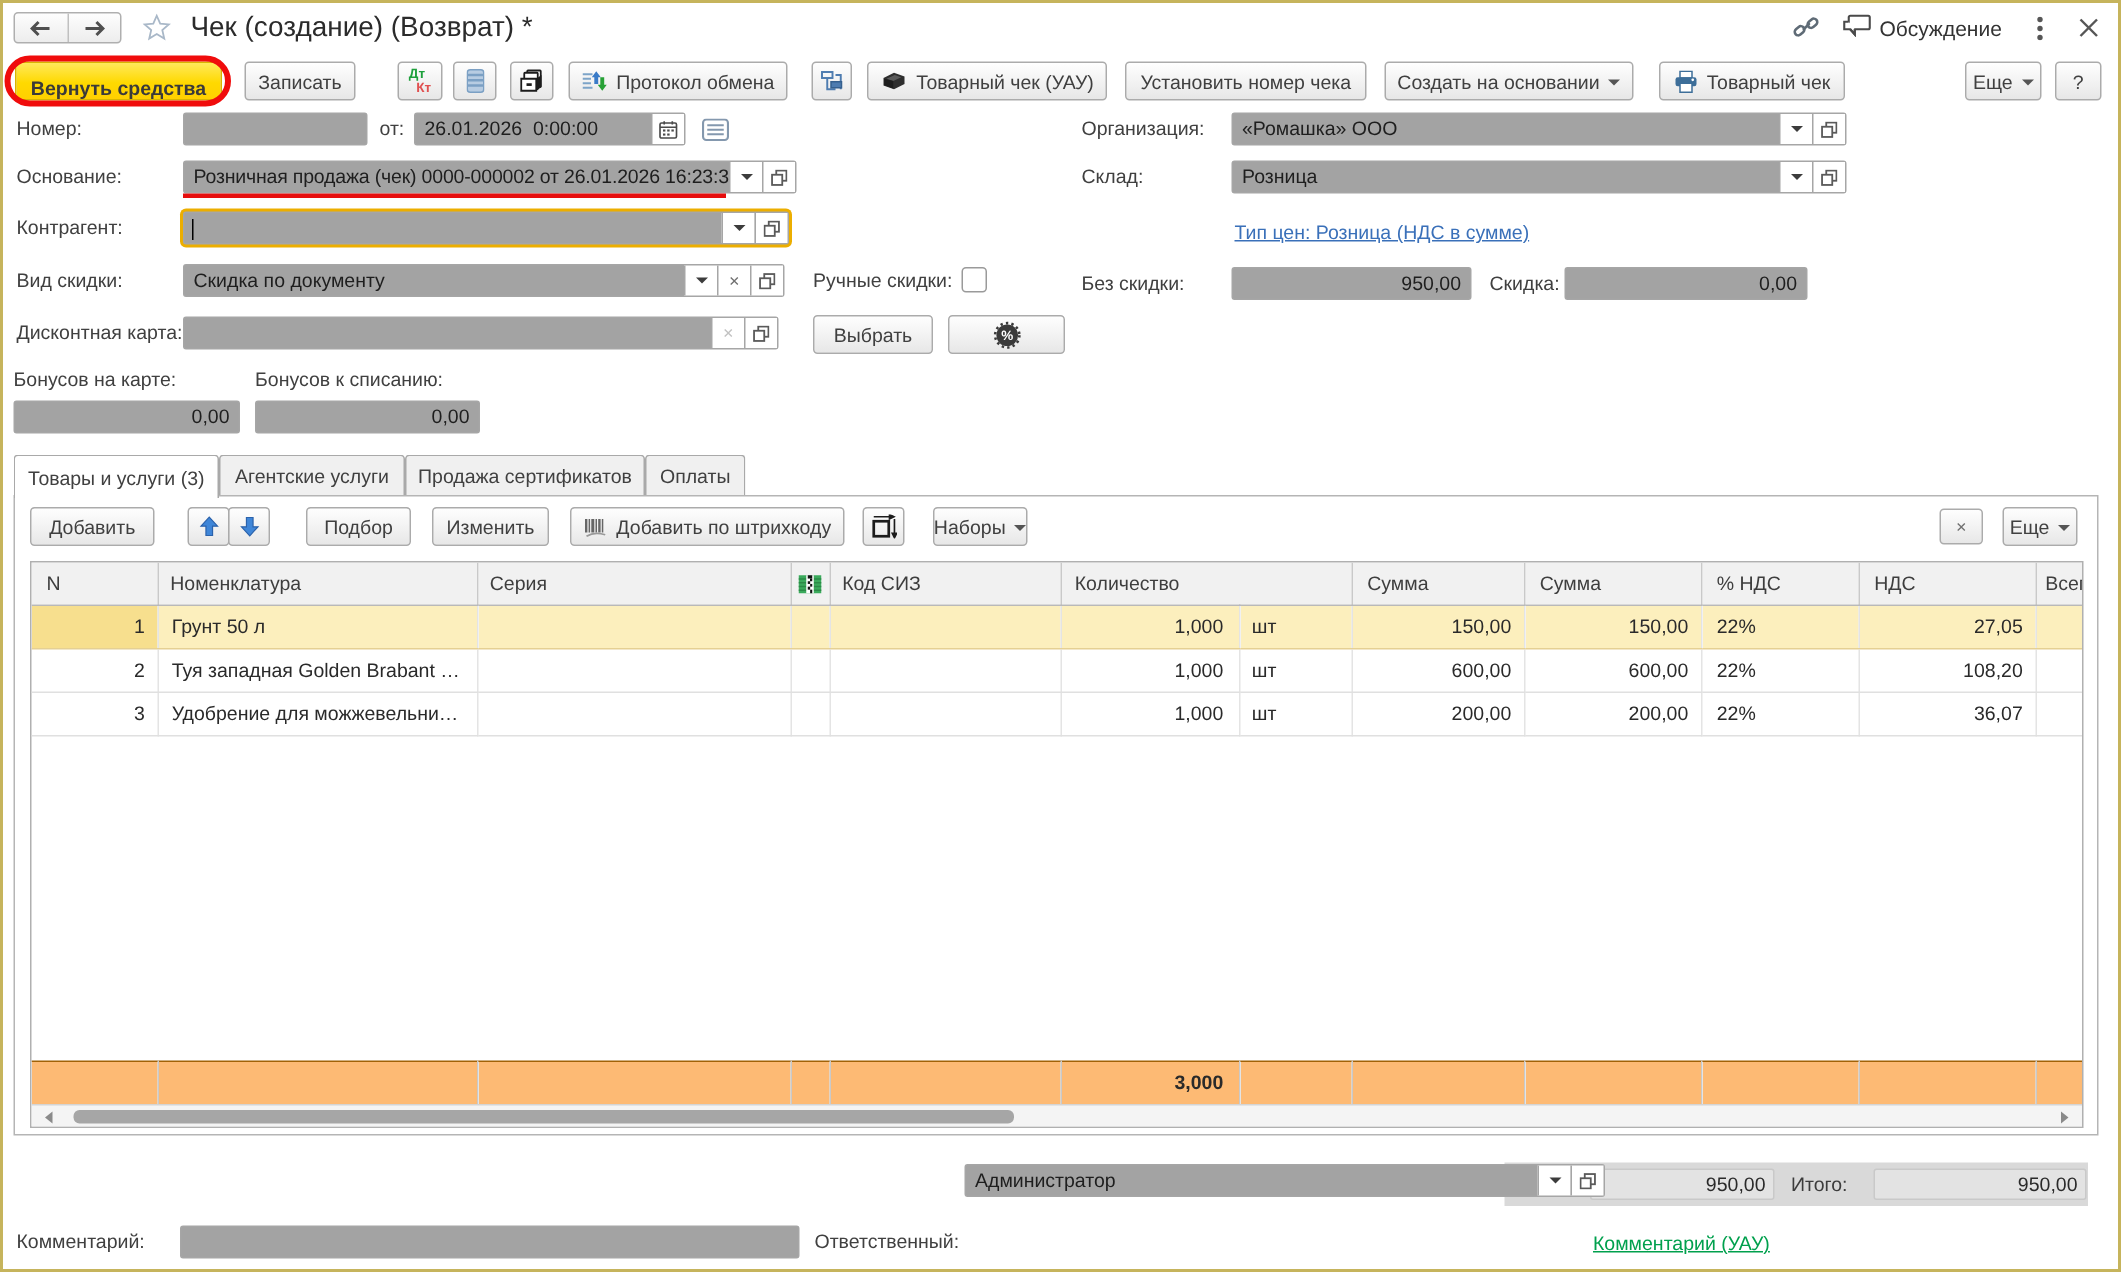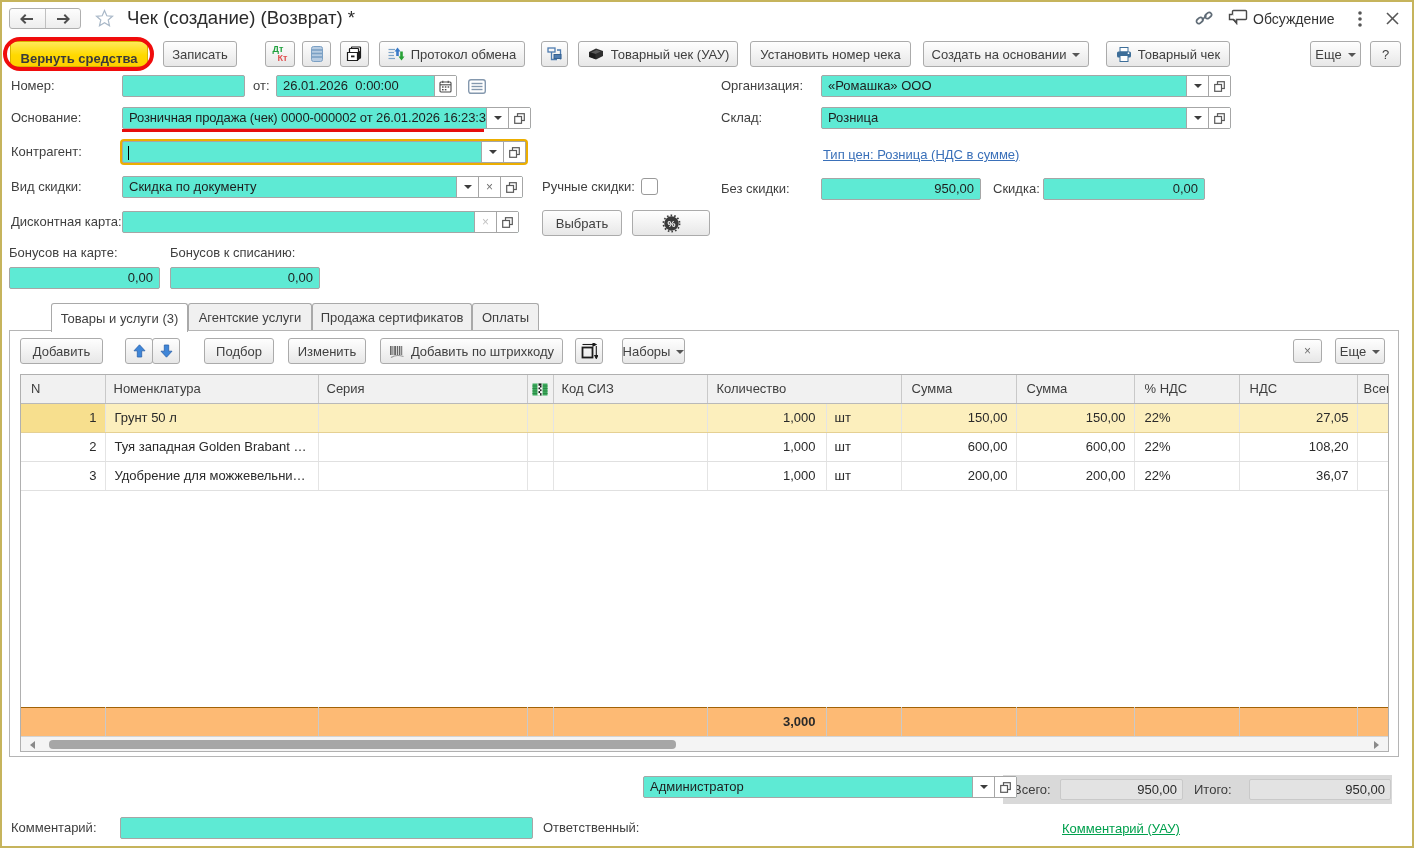--- a/index.html
+++ b/index.html
@@ -13,38 +13,38 @@
   
   .btn { position:absolute; height:26px; border:1px solid #ababab; border-radius:3px;
          background:linear-gradient(#fefefe, #f4f4f4 45%, #e7e7e7); color:#404040;
          display:flex; align-items:center; justify-content:center; white-space:nowrap;
          font-size:13px; gap:6px; }
   .ybtn { background:linear-gradient(#ffe95a, #ffd900 55%, #ffd000); border:1px solid #d9b400; font-weight:bold; color:#3a3a3a; }
   .red-oval { position:absolute; border:4px solid #f00c0c; border-radius:18px; z-index:5; pointer-events:none; }
   .red-line { position:absolute; background:#e60d0d; z-index:5; pointer-events:none; }
 
   
-  .ctl { position:absolute; height:22px; display:flex; background:#5eead4;
+  .ctl { position:absolute; height:22px; display:flex; background:#a3a3a3;
          border:1px solid #a6a6a6; border-radius:2px; }
   .ctl .inp { flex:1; padding:0 6px; line-height:20px; white-space:pre; overflow:hidden; color:#1e1e1e; }
   .ctl .inp.num { text-align:right; }
   .ctl .seg { width:22px; border-left:1px solid #a6a6a6; display:flex; align-items:center; justify-content:center; background:#fff; }
   .ctl .seg:first-child { border-left:none; }
   .ctl.focus { box-shadow:0 0 0 2px #ecae00; }
   .caret { position:absolute; left:5px; top:4px; width:1px; height:14px; background:#000; }
   .arr-dn { width:0; height:0; border-left:4px solid transparent; border-right:4px solid transparent; border-top:4px solid #3c3c3c; }
   .placeholder { color:#a9a9a9; }
 
   
   .lnk { position:absolute; color:#3a70b9; text-decoration:underline; white-space:nowrap; cursor:pointer; }
   .lnk-green { color:#00a04d; }
 
   
   .tab { position:absolute; top:303px; height:27px; border:1px solid #a9a9a9; border-bottom:none;
-         border-radius:3px 3px 0 0; background:#f0f0f0; display:flex; align-items:center; justify-content:center; color:#404040;margin-left:42px; }
+         border-radius:3px 3px 0 0; background:#f0f0f0; display:flex; align-items:center; justify-content:center; color:#404040; }
   .tab.active { background:#fff; z-index:3; height:28px; }
   .panel { position:absolute; left:9px; top:330px; width:1390px; height:427px; border:1px solid #b5b5b5; background:#fff; z-index:1; }
 
   
   .grid-wrap { position:absolute; left:20px; top:374px; width:1369px; height:378px; border:1px solid #b0b0b0; background:#fff; z-index:2; overflow:hidden; }
   table.grid { border-collapse:collapse; table-layout:fixed; width:1367px; }
   table.grid td, table.grid th { overflow:hidden; white-space:nowrap; font-weight:normal; text-align:left; padding:0 8px; }
   .ghead th { background:#f1f1f1; height:28px; border-right:1px solid #c9c9c9; border-bottom:1px solid #b9b9b9; color:#3e3e3e; }
   .ghead th:last-child { border-right:none; }
   .grow td { height:29px; border-right:1px solid #e4e4e4; border-bottom:1px solid #e0e0e0; color:#2a2a2a; }
@@ -592,21 +592,21 @@
     <div class="tbox" style="left:57px; width:123px;">950,00</div>
     <div class="tlabel" style="left:191px;">Итого:</div>
     <div class="tbox" style="left:246px; width:142px;">950,00</div>
   </div>
 
   <div class="lbl" style="left:11px; top:817px;">Комментарий:</div>
   <div class="ctl" style="left:120px; top:817px; width:413px;">
       <div class="inp"></div>
     </div>
   <div class="lbl" style="left:543px; top:817px;">Ответственный:</div>
-  <div class="ctl" style="left:643px; top:776px; width:374px;">
+  <div class="ctl" style="left:643px; top:776px; width:427px;">
     <div class="inp">Администратор</div>
     <div class="seg">
         <span class="arr-dn"></span>
       </div>
     <div class="seg">
       <svg class="icon" width="11" height="11" viewBox="0 0 11 11">
           <g fill="#fff" stroke="#5a5a5a" stroke-width="1.2">
             <rect x="3.5" y="0.7" width="6.8" height="6.8"></rect>
             <rect x="0.7" y="3.5" width="6.8" height="6.8"></rect>
           </g>

